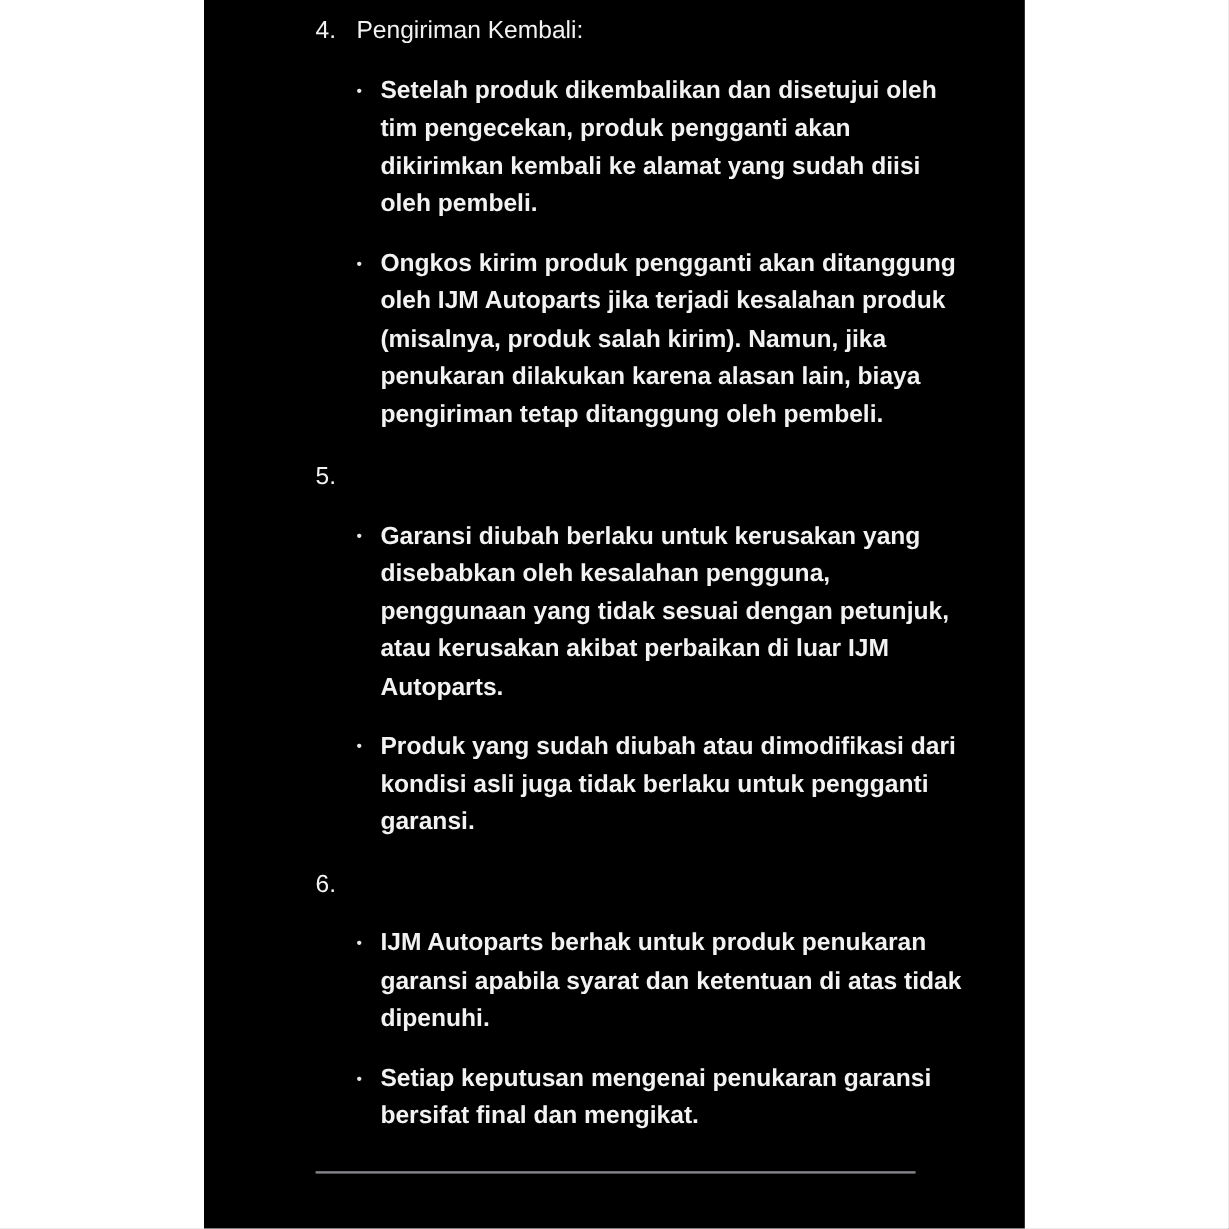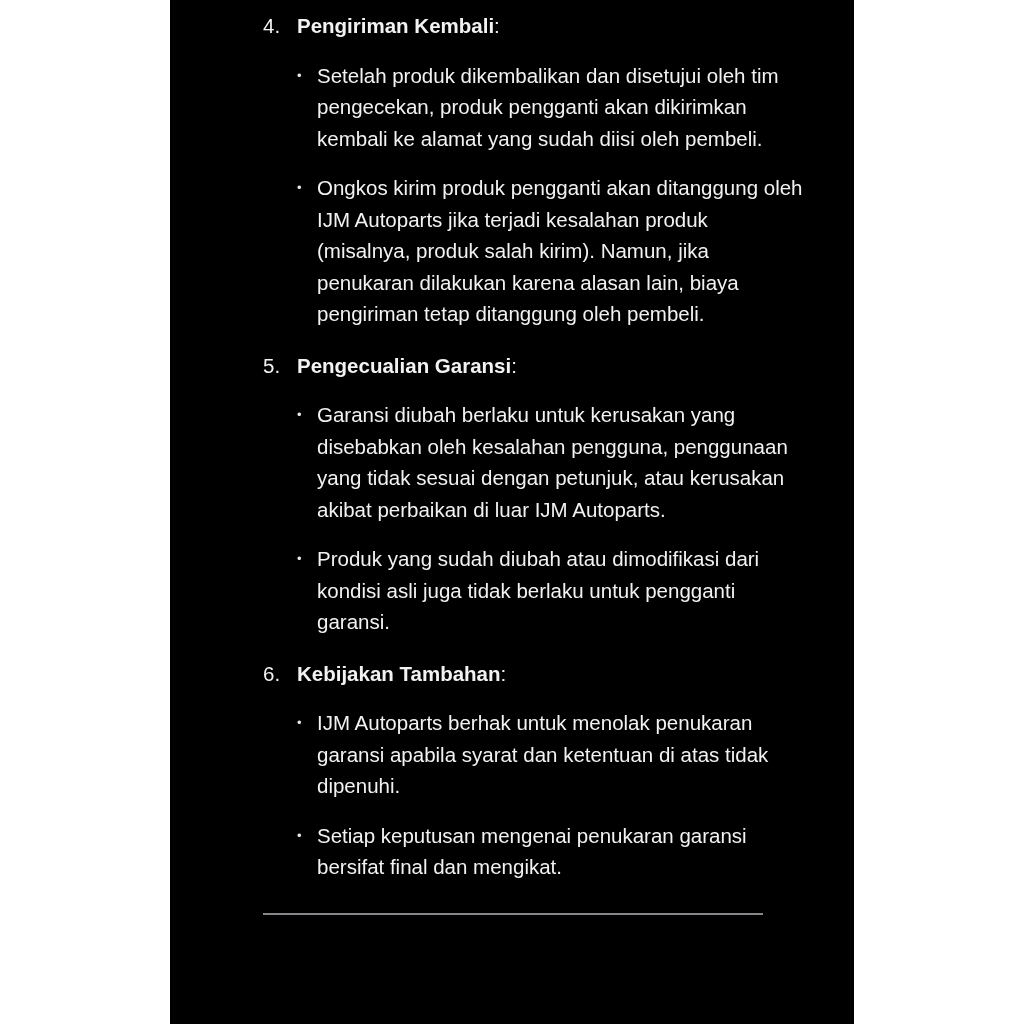--- a/index.html
+++ b/index.html
@@ -35,37 +35,38 @@
   .section-heading {
     display: flex;
     align-items: flex-start;
     margin-top: 20px;
   }
   .section:first-child .section-heading { margin-top: 0; }
   .section-number {
     flex: 0 0 34px;
     width: 34px;
   }
-  .section-title { font-weight: 700; margin-top: 30px; }
+  .section-title { font-weight: 400; margin-top: 30px; }
   .section-suffix { font-weight: 400; }
   .bullet {
     display: flex;
     align-items: flex-start;
     margin: 18px 0 0 34px;
   }
   .bullet-marker {
     flex: 0 0 20px;
     width: 20px;
     font-size: 13px;
     line-height: 31.5px;
     color: #e8e8e8;
   }
   .bullet-text {
     flex: 1 1 auto;
     max-width: 487px;
+    font-weight: bold;
   }
   .divider {
     margin-top: 30px;
     width: 500px;
     border-top: 2px solid #86868a;
     height: 0;
   }
 </style>
 </head>
 <body>
@@ -85,40 +86,38 @@
         </div>
         <div class="bullet">
           <span class="bullet-marker">•</span>
           <span class="bullet-text">Ongkos kirim produk pengganti akan ditanggung oleh IJM Autoparts jika terjadi kesalahan produk (misalnya, produk salah kirim). Namun, jika penukaran dilakukan karena alasan lain, biaya pengiriman tetap ditanggung oleh pembeli.</span>
         </div>
       </div>
 
       <div class="section">
         <div class="section-heading">
           <span class="section-number">5.</span>
-          <span class="section-heading-text"><span class="section-title">Pengecualian Garansi</span><span class="section-suffix">:</span></span>
         </div>
         <div class="bullet">
           <span class="bullet-marker">•</span>
           <span class="bullet-text">Garansi diubah berlaku untuk kerusakan yang disebabkan oleh kesalahan pengguna, penggunaan yang tidak sesuai dengan petunjuk, atau kerusakan akibat perbaikan di luar IJM Autoparts.</span>
         </div>
         <div class="bullet">
           <span class="bullet-marker">•</span>
           <span class="bullet-text">Produk yang sudah diubah atau dimodifikasi dari kondisi asli juga tidak berlaku untuk pengganti garansi.</span>
         </div>
       </div>
 
       <div class="section">
         <div class="section-heading">
           <span class="section-number">6.</span>
-          <span class="section-heading-text"><span class="section-title">Kebijakan Tambahan</span><span class="section-suffix">:</span></span>
         </div>
         <div class="bullet">
           <span class="bullet-marker">•</span>
-          <span class="bullet-text">IJM Autoparts berhak untuk menolak penukaran garansi apabila syarat dan ketentuan di atas tidak dipenuhi.</span>
+          <span class="bullet-text">IJM Autoparts berhak untuk produk penukaran garansi apabila syarat dan ketentuan di atas tidak dipenuhi.</span>
         </div>
         <div class="bullet">
           <span class="bullet-marker">•</span>
           <span class="bullet-text">Setiap keputusan mengenai penukaran garansi bersifat final dan mengikat.</span>
         </div>
       </div>
 
       <div class="divider"></div>
 
     </div>

